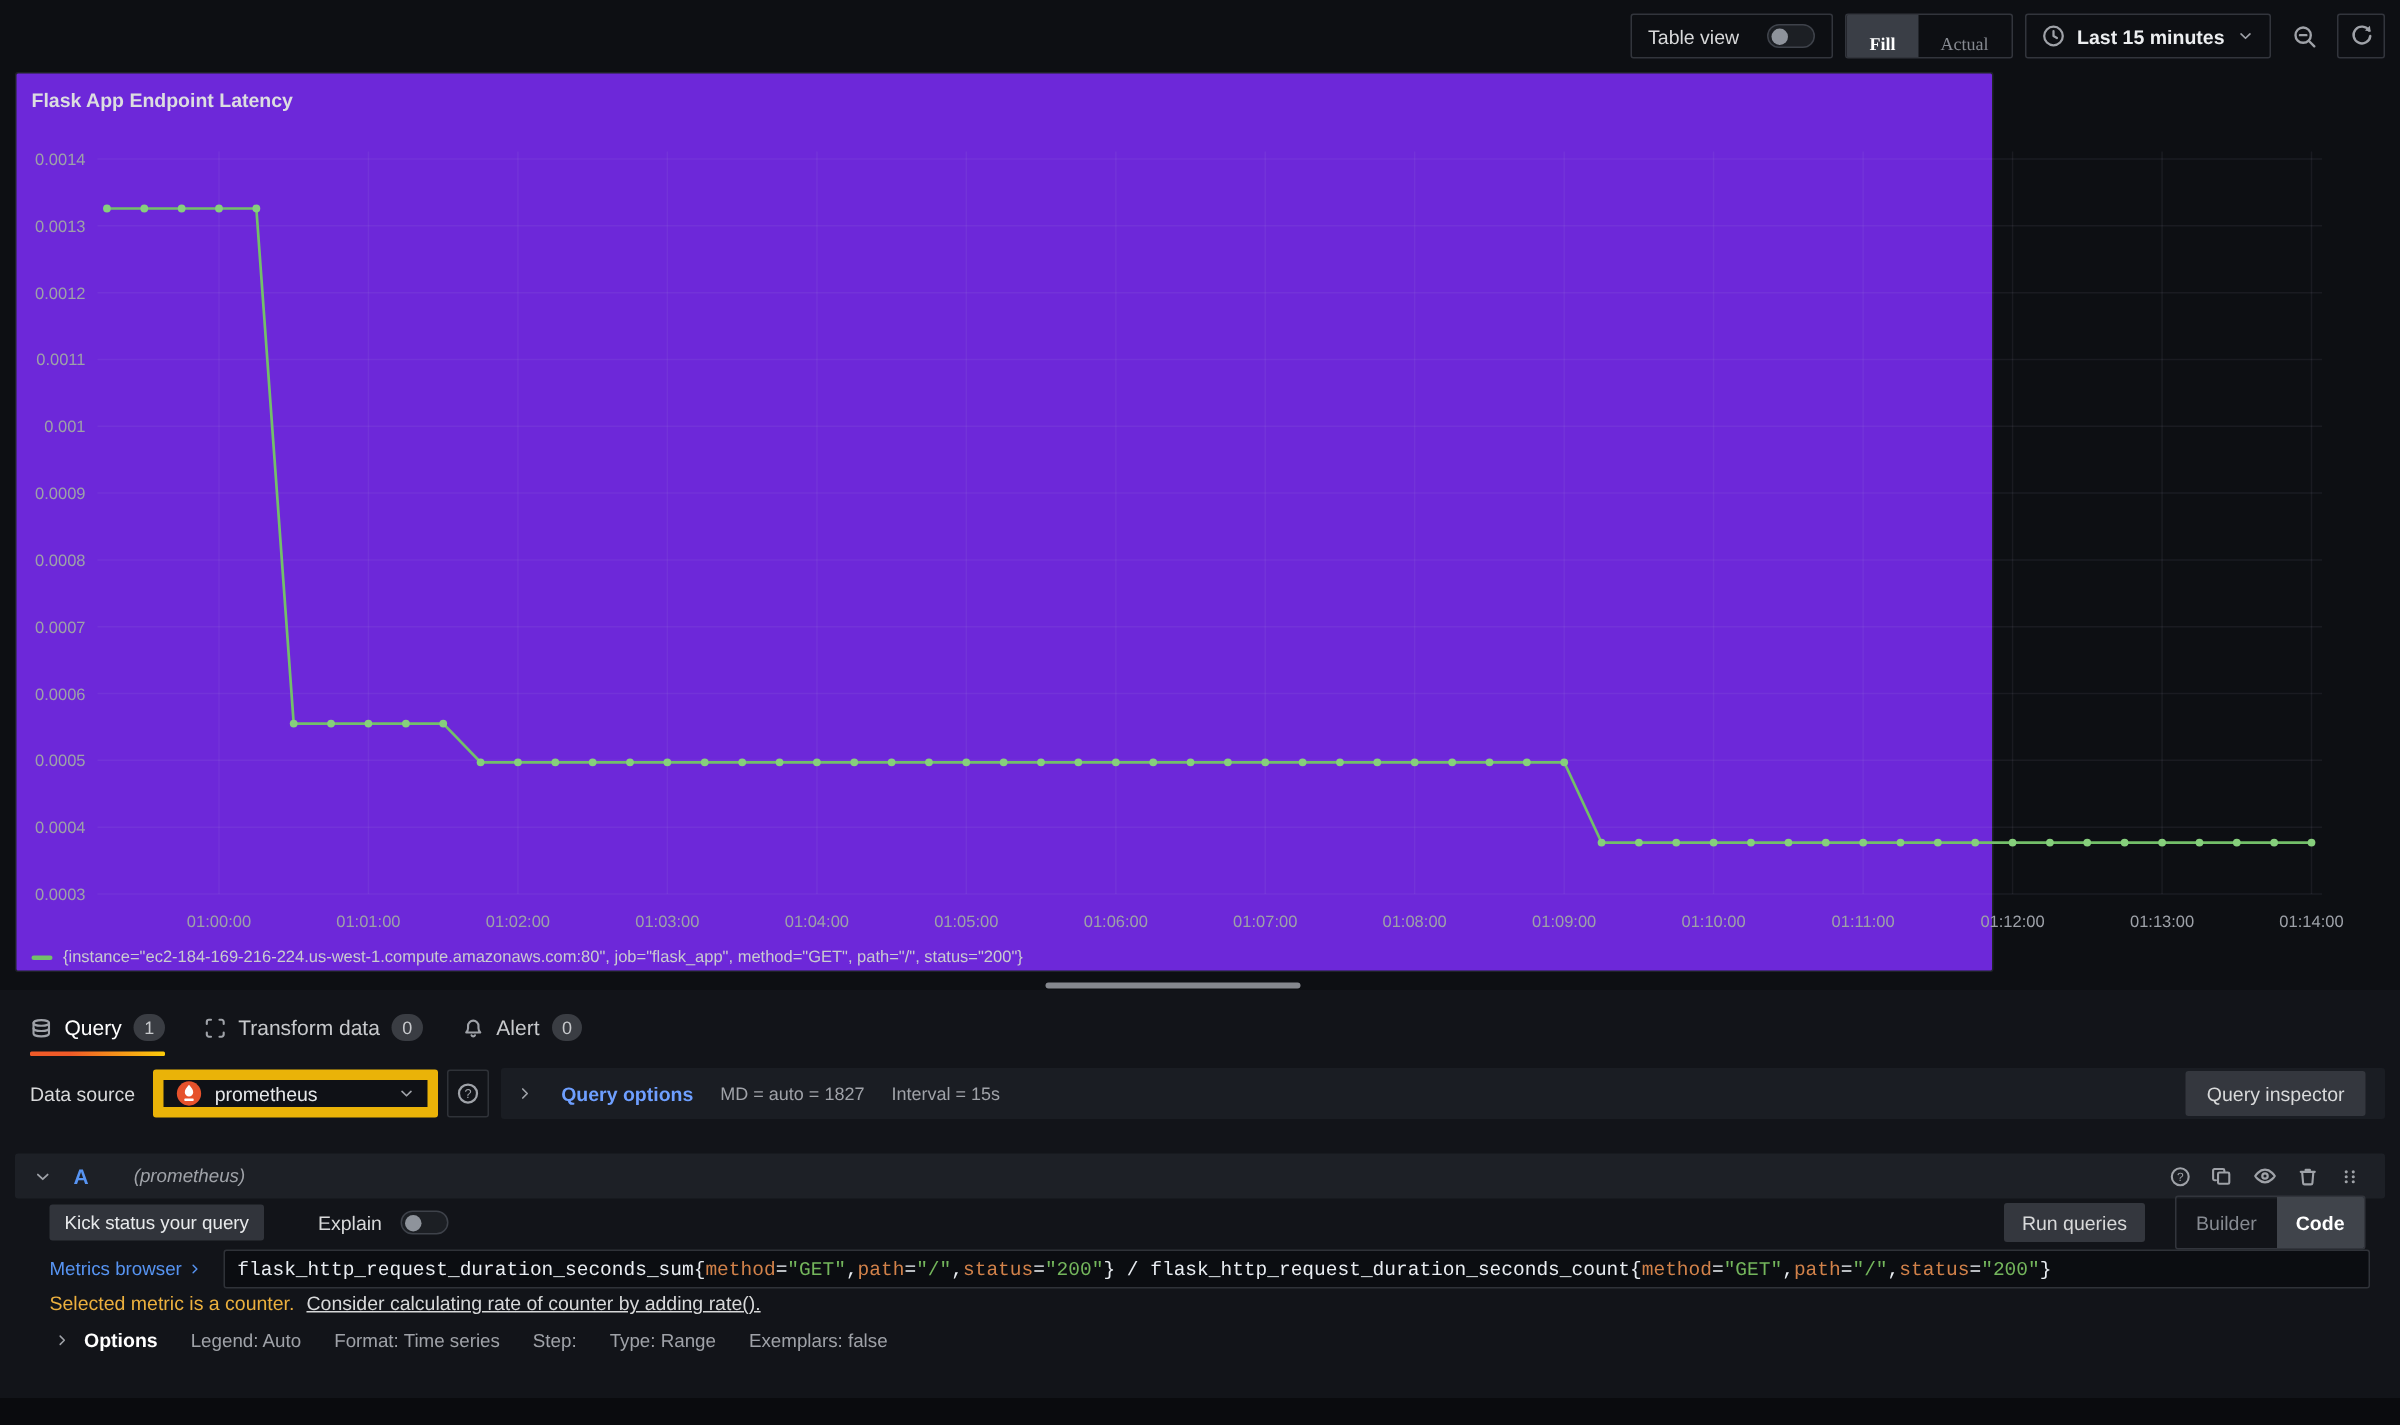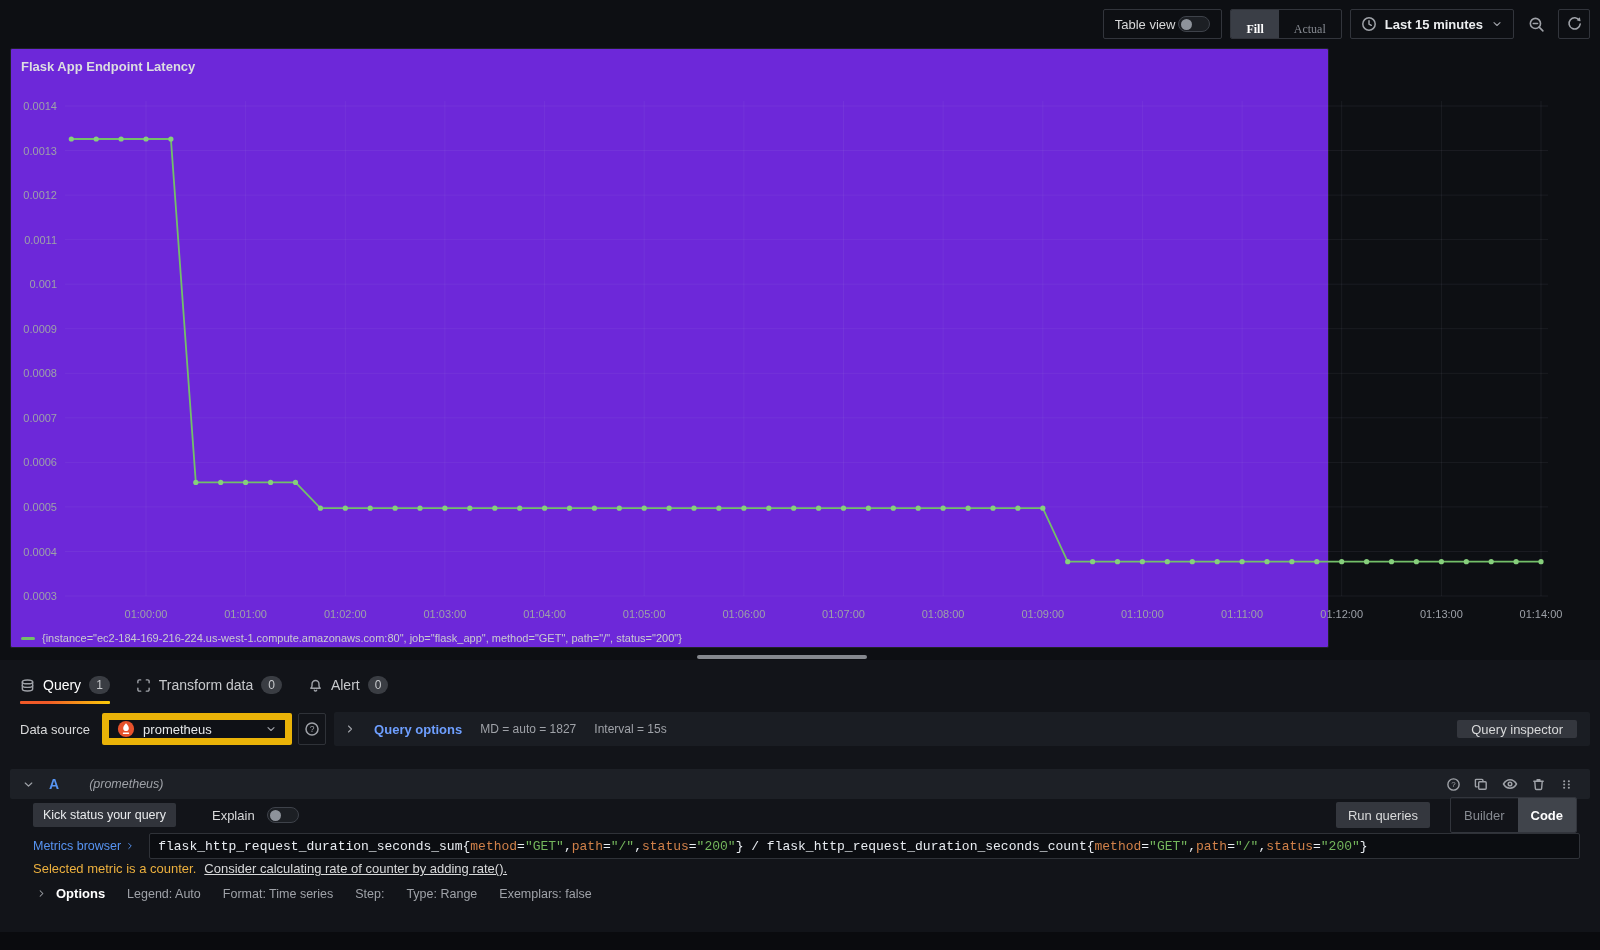--- a/index.html
+++ b/index.html
@@ -9,21 +9,21 @@
     font-family:"Liberation Sans","DejaVu Sans",sans-serif;
     color:#d8d9da;overflow:hidden;position:relative;font-size:13px;
   }
   svg{display:block}
   .icon{display:inline-flex;align-items:center;justify-content:center;flex:0 0 auto}
   .icon svg{stroke:#9fa2a8;fill:none;stroke-width:1.5;stroke-linecap:round;stroke-linejoin:round}
   .icon svg .fillpart{fill:#9fa2a8;stroke:none}
 
   
   .topbar{position:absolute;top:9px;right:10px;display:flex;gap:8px;height:30px;align-items:stretch}
-  .tv-group{display:flex;align-items:center;gap:3px;padding:0 11px;border:1px solid #32353c;border-radius:2px}
+  .tv-group{display:flex;align-items:center;gap:19px;padding:0 11px;border:1px solid #32353c;border-radius:2px}
   .tv-label{color:#d8d9da;font-size:13px}
   .toggle{width:32px;height:16px;border-radius:9px;background:#1c1f24;border:1px solid #3e424a;position:relative;display:inline-block;cursor:pointer}
   .toggle .knob{position:absolute;left:2px;top:1.5px;width:11px;height:11px;border-radius:50%;background:#8e939b}
   .seg{display:flex;border:1px solid #32353c;border-radius:2px;overflow:hidden}
   .seg button{background:transparent;border:none;color:#868a91;font-family:Liberation Serif, serif;font-size:12px;padding:12px 15px;cursor:pointer}
   .seg button.active{background:#3a3e46;color:#fff;font-weight:700}
   .timepicker{display:flex;align-items:center;gap:8px;padding:0 10px;border:1px solid #32353c;border-radius:2px;cursor:pointer}
   .timepicker .tp-label{font-weight:700;color:#eceef0;font-size:13px}
   .iconbtn{display:flex;align-items:center;justify-content:center;width:28px;background:transparent;border:none;cursor:pointer}
   .iconbtn.bordered{width:32px;border:1px solid #32353c;border-radius:2px}
@@ -53,21 +53,21 @@
   .ds-row{position:absolute;left:10px;top:712px;width:1580px;height:34px;display:flex;align-items:center}
   .ds-label{margin-left:10px;margin-right:12px;font-weight:500;color:#d8d9da}
   .ds-select{width:190px;height:32px;background:#0f1116;border:7px solid #eab308;border-radius:2px;display:flex;align-items:center;gap:8px;padding:0 8px;cursor:pointer}
   .ds-value{color:#e6e8ea}
   .ds-select .icon:last-child{margin-left:auto}
   .help-btn{margin-left:6px;width:28px;height:32px;border:1px solid #2f3238;border-radius:2px;background:transparent;display:flex;align-items:center;justify-content:center;cursor:pointer}
   .qo-band{margin-left:8px;flex:1;height:34px;background:#1a1d23;border-radius:2px;display:flex;align-items:center;padding:0 13px 0 10px;gap:18px}
   .qo-link{color:#6e9fff;font-weight:700;cursor:pointer}
   .qo-meta{color:#9fa2a8;font-size:12px}
   .btn{background:#34373e;border:none;border-radius:2px;color:#d8d9da;font-family:inherit;font-size:13px;cursor:pointer}
-  .qi-btn{margin-left:auto;height:18px;padding:0 14px;font-weight:500}
+  .qi-btn{margin-left:auto;height:30px;padding:0 14px;font-weight:500}
 
   .qrow{position:absolute;left:10px;top:769px;width:1580px;height:30px;background:#1d2026;border-radius:2px;display:flex;align-items:center}
   .qrow .chev{margin-left:12px;cursor:pointer}
   .ref-id{margin-left:14px;color:#5794f2;font-weight:700;font-size:14px}
   .ds-hint{margin-left:30px;color:#9fa2a8;font-style:italic;font-size:12.5px}
   .qrow-icons{margin-left:auto;margin-right:16px;display:flex;gap:13px;align-items:center}
   .qrow-icons .icon{cursor:pointer}
 
   .qb-row1{position:absolute;left:10px;top:801px;width:1580px;height:28px;display:flex;align-items:center}
   .kick-btn{margin-left:23px;height:24px;padding:0 10px;background:#31343b;font-size:12.5px;font-weight:500;color:#e8eaec}

